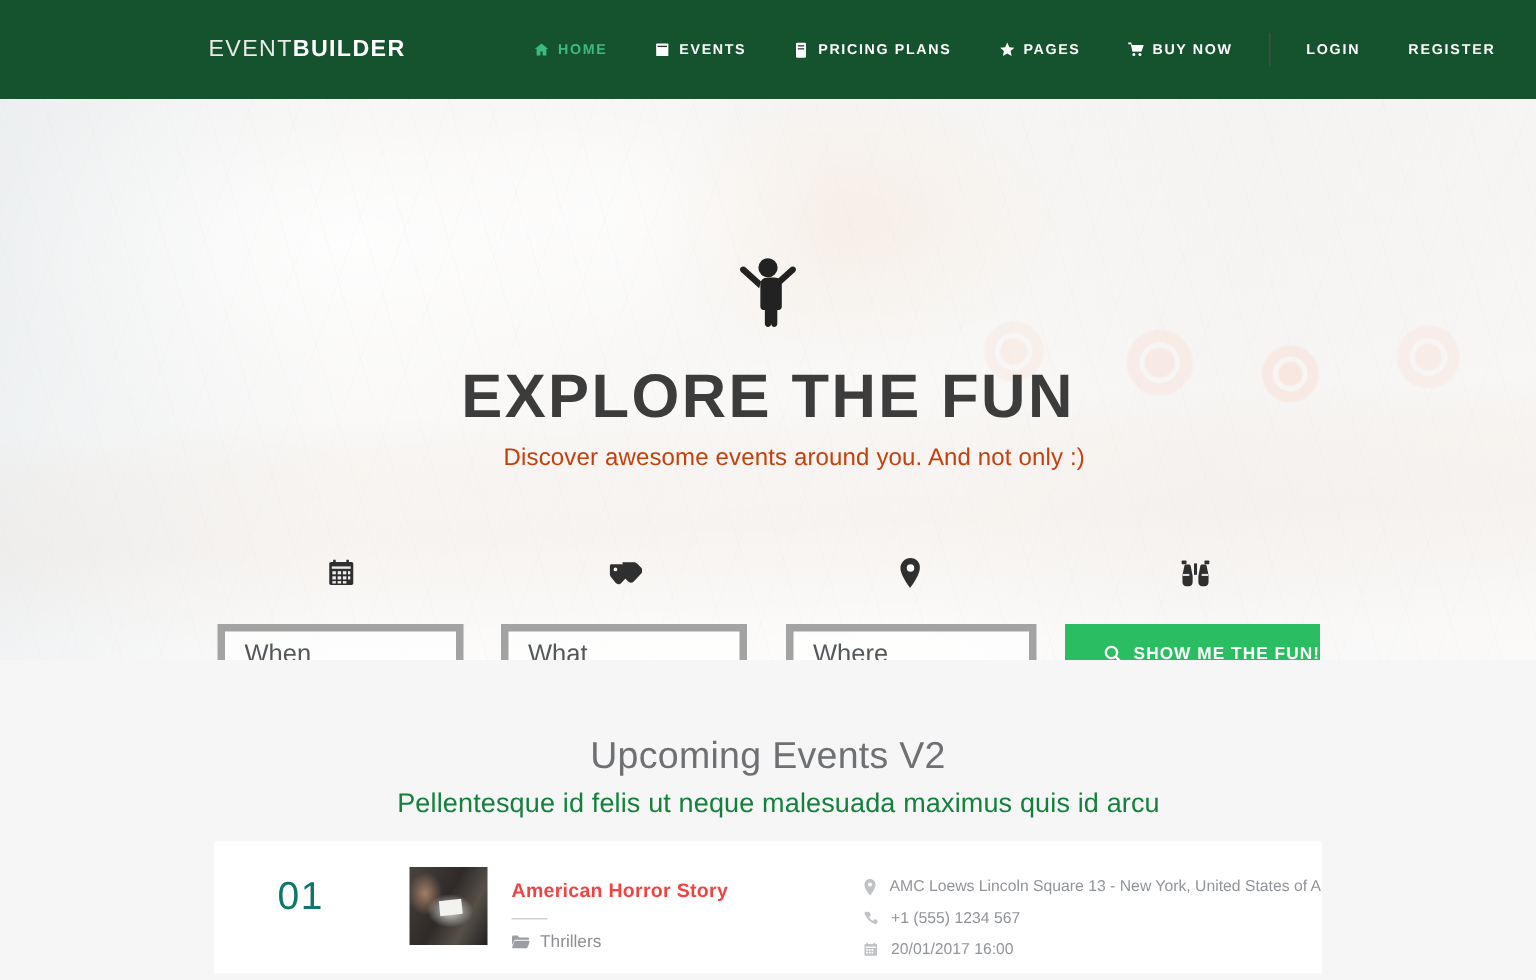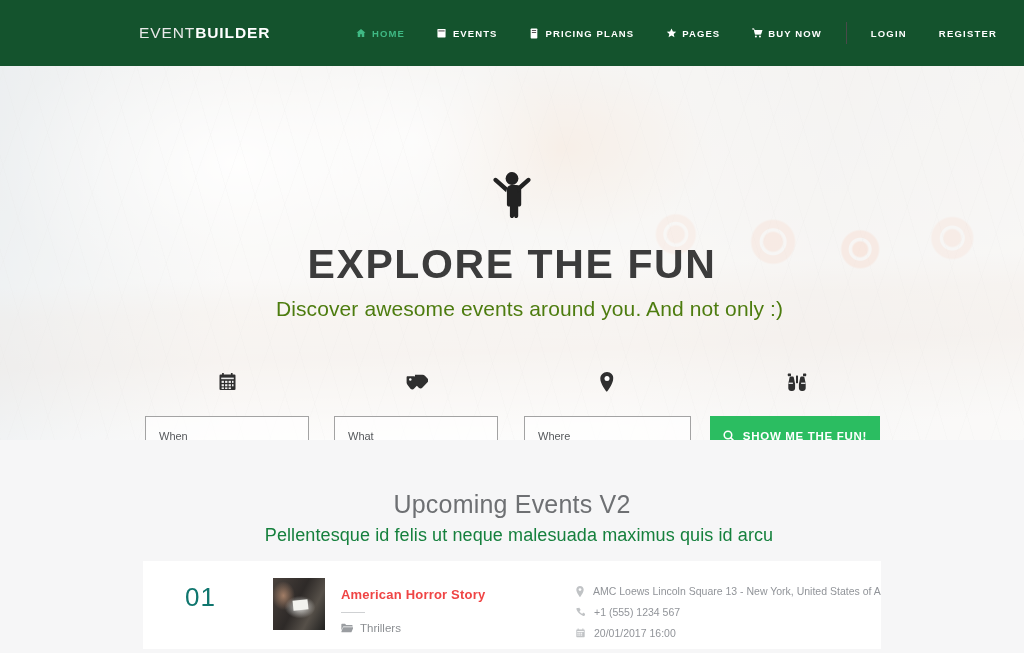--- a/index.html
+++ b/index.html
@@ -144,23 +144,23 @@
     letter-spacing: 1.6px;
     color: #3c3c3c;
     line-height: 1.1;
     white-space: nowrap;
   }
   .hero-sub {
     position: absolute;
     left: 0; right: 0;
     top: 231px;
     text-align: center;
-    font-size: 21px;
+    font-size: 16px;
     font-weight: 400;
-    color: #4d7c0f;
+    color: #c2410c;
     letter-spacing: 0.1px;
     white-space: nowrap;
     padding-left: 35px;
   }
 
   
   .search-icons {
     position: absolute;
     left: 145px;
     top: 303px;
@@ -182,23 +182,23 @@
     left: 145px;
     top: 350px;
     width: 735px;
     height: 39px;
   }
   .search-field {
     position: absolute;
     top: 0;
     height: 39px;
     background: rgba(255,255,255,0.66);
-    border: 1px solid #a3a3a3;
+    border: 5px solid #a3a3a3;
     font-family: "Liberation Sans", sans-serif;
-    font-size: 11px;
+    font-size: 17px;
     color: #a16207;
     padding: 0 13px;
     outline: none;
   }
   .search-field::placeholder { color: #55585b; opacity: 1; }
   .f-when  { left: 0px;   width: 164px; }
   .f-what  { left: 189px; width: 164px; }
   .f-where { left: 379px; width: 167px; }
   .search-btn {
     position: absolute;
@@ -208,21 +208,21 @@
     height: 39px;
     background: #2bbd61;
     border: none;
     color: #fff;
     font-family: "Liberation Sans", sans-serif;
     font-size: 11.5px;
     font-weight: 700;
     letter-spacing: 0.7px;
     display: flex;
     align-items: center;
-    justify-content: center;
+    justify-content: flex-end;
     gap: 8px;
     cursor: pointer;
     white-space: nowrap;
   }
   .search-btn svg { display: block; }
 
   
   .events-section {
     position: relative;
     height: 213px;

